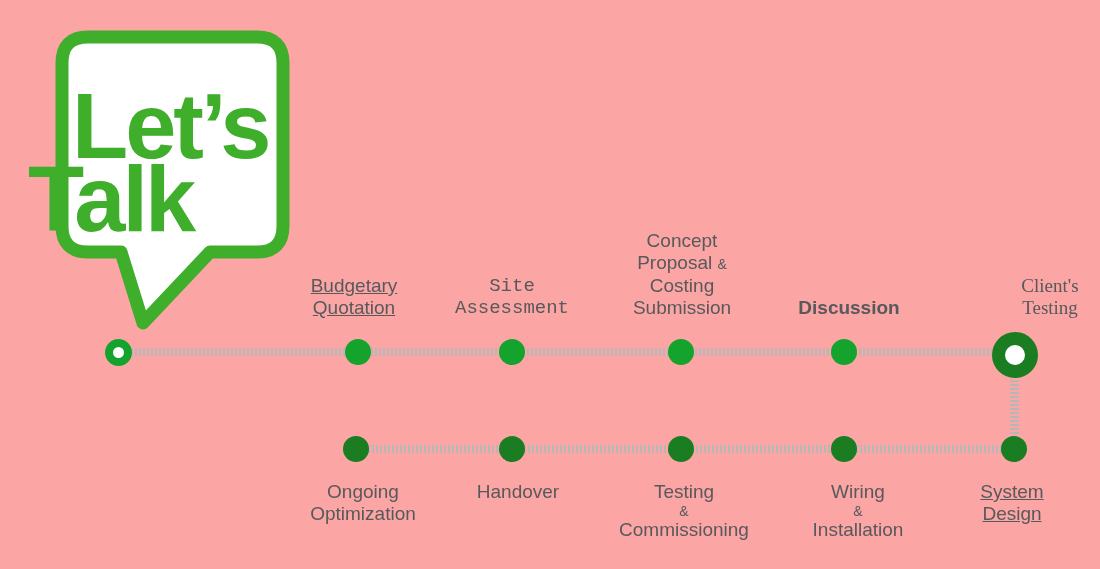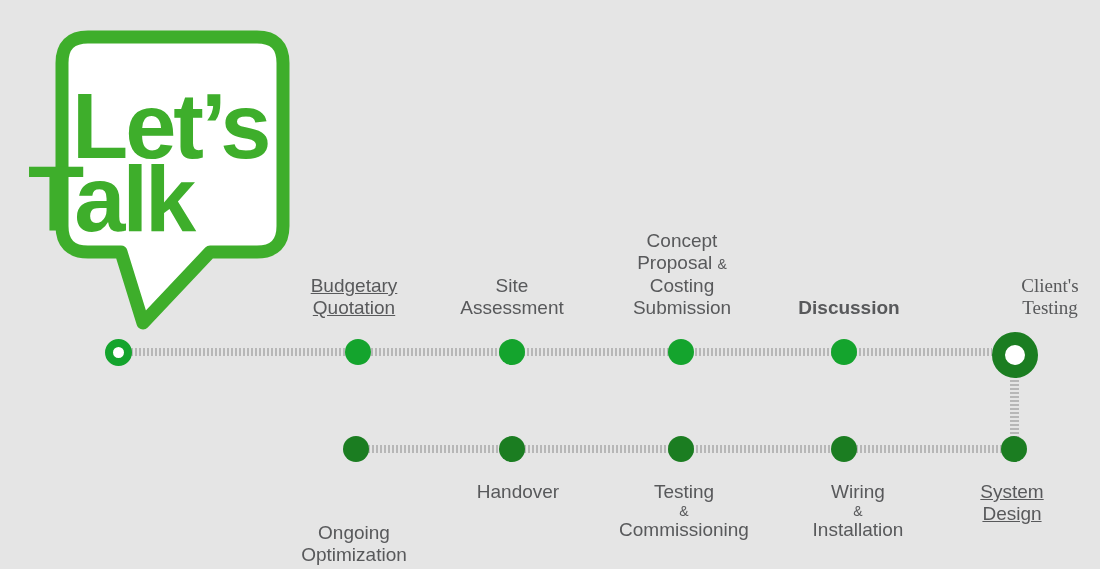--- a/index.html
+++ b/index.html
@@ -5,21 +5,21 @@
   :root {
     --logo-green: #3EAE2B;
     --top-dot-green: #14A42D;
     --dark-green: #1B7D21;
     --line-gray: #B7B7B7;
     --text-gray: #58595B;
   }
   * { margin:0; padding:0; box-sizing:border-box; }
   body { background:#ffffff; font-family:"Liberation Sans","DejaVu Sans",sans-serif; }
   .canvas {
-    position:relative; width:1100px; height:569px; background:#e5e5e5; overflow:hidden;
+    position:relative; width:1100px; height:569px; background:#fca5a5; overflow:hidden;
   }
   .logo-svg { position:absolute; left:0; top:0; }
   .logo-text {
     font-family:"Liberation Sans","DejaVu Sans",sans-serif;
     font-weight:bold; letter-spacing:-3px;
   }
   .hline {
     position:absolute; height:8px;
     background-image:repeating-linear-gradient(to right, var(--line-gray) 0 2px, transparent 2px 4px);
   }
@@ -73,39 +73,39 @@
   <div class="dot dot-dark" style="left:343px; top:436px;"></div>
   <div class="dot dot-dark" style="left:499px; top:436px;"></div>
   <div class="dot dot-dark" style="left:668px; top:436px;"></div>
   <div class="dot dot-dark" style="left:831px; top:436px;"></div>
   <div class="dot dot-dark" style="left:1001px; top:436px;"></div>
 
   <div class="step-label top-label" style="left:354px;text-decoration:underline;">
     <div>Budgetary</div>
     <div>Quotation</div>
   </div>
-  <div class="step-label top-label" style="left:512px;">
+  <div class="step-label top-label" style="left:512px;font-family:Liberation Mono, monospace;">
     <div>Site</div>
     <div>Assessment</div>
   </div>
   <div class="step-label top-label" style="left:682px;">
     <div>Concept</div>
     <div><span>Proposal</span> <span class="amp">&amp;</span></div>
     <div>Costing</div>
     <div>Submission</div>
   </div>
   <div class="step-label top-label" style="left:849px;font-weight:bold;">
     <div>Discussion</div>
   </div>
   <div class="step-label top-label" style="left:1050px;font-family:Liberation Serif, serif;">
     <div>Client's</div>
     <div>Testing</div>
   </div>
 
-  <div class="step-label bottom-label" style="left:354px;margin-top:41px;">
+  <div class="step-label bottom-label" style="left:363px;">
     <div>Ongoing</div>
     <div>Optimization</div>
   </div>
   <div class="step-label bottom-label" style="left:518px;">
     <div>Handover</div>
   </div>
   <div class="step-label bottom-label" style="left:684px;text-align:center;">
     <div>Testing</div>
     <div class="amp-line">&amp;</div>
     <div>Commissioning</div>

